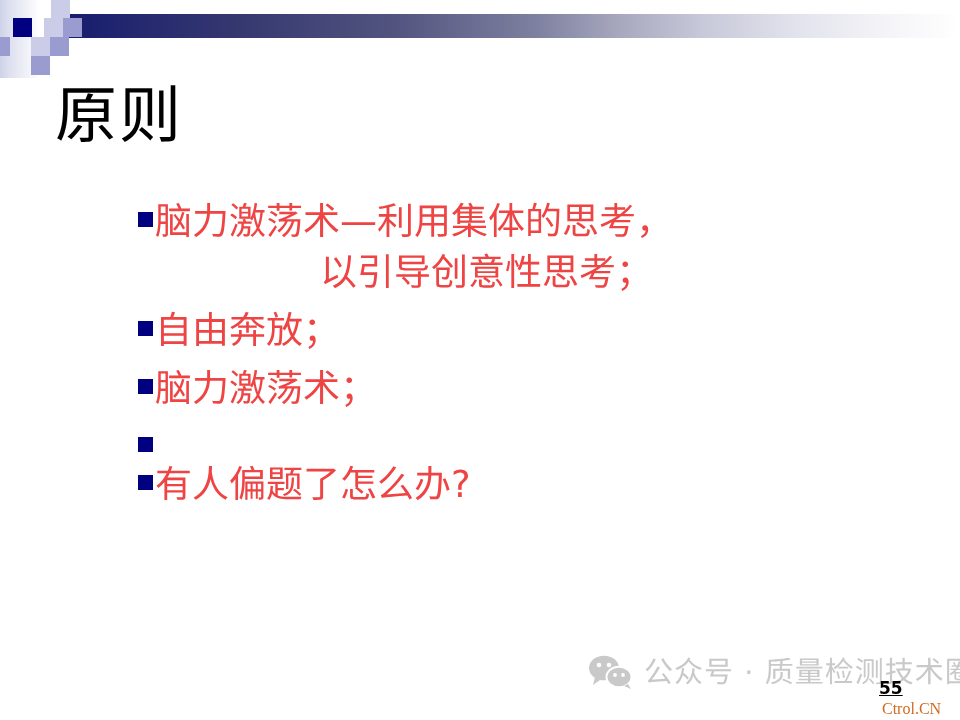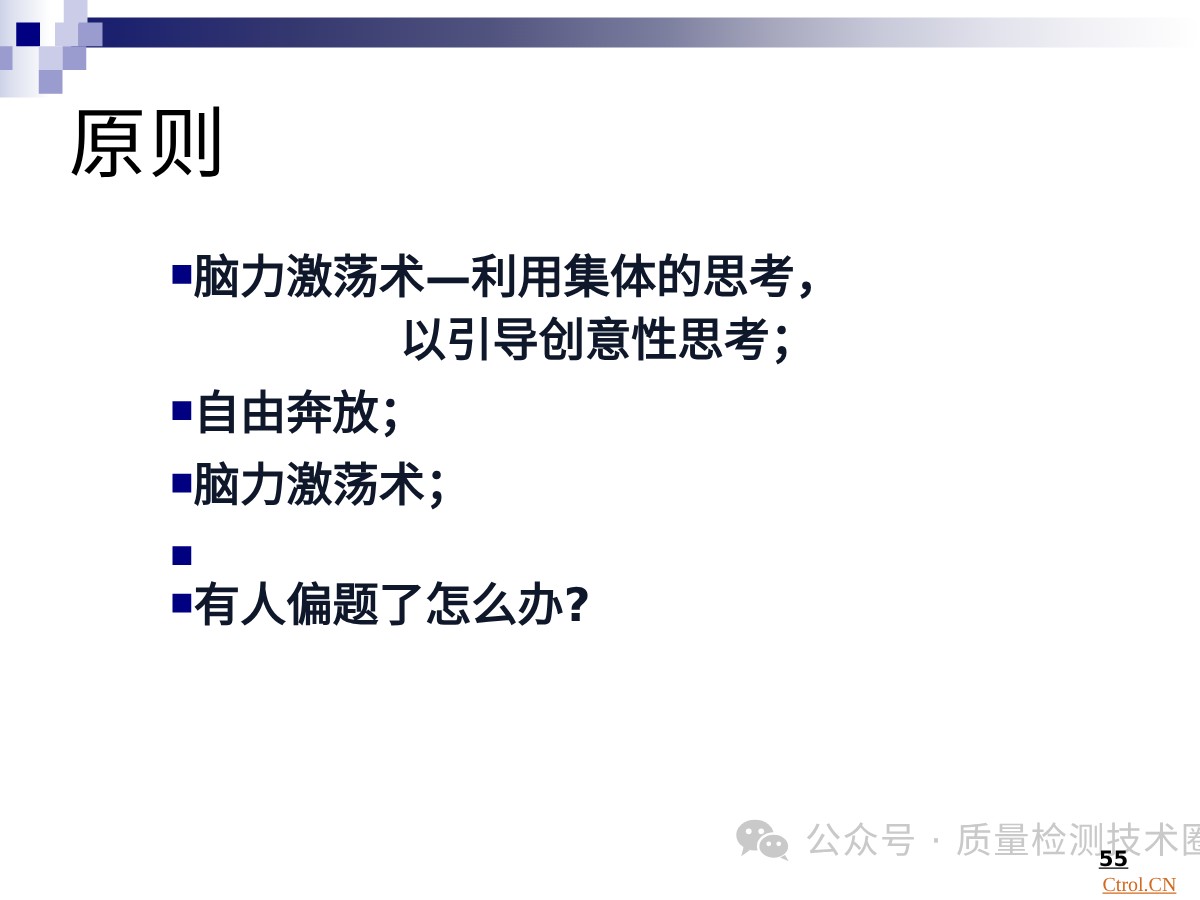--- a/index.html
+++ b/index.html
@@ -97,25 +97,24 @@
     width: 15px;
     height: 15px;
     background: #000080;
     flex: 0 0 15px;
     margin-top: 16px;
     margin-right: 2px;
   }
   .bullet-text {
     font-size: 37px;
     line-height: 51px;
-    color: #0f172a;
+    color: #ef4444;
     letter-spacing: 0px;
     text-indent: 0;
     white-space: pre-line;
-    font-weight: bold;
   }
   
   .bullet-row.wrap .bullet-text {
     margin-left: -17px;
     padding-left: 17px;
     text-indent: 0;
     width: 680px;
   }
   .bullet-row.wrap .bullet-text .l1 { display: block; margin-left: 0; }
   .bullet-row.wrap .bullet-text .l2 { display: block; margin-left: -17px; text-align: center; }
@@ -151,21 +150,20 @@
 
   .ctrol {
     position: absolute;
     left: 882px;
     top: 700px;
     font-family: "Liberation Serif", "DejaVu Serif", serif;
     font-size: 16px;
     color: #d2691e;
     line-height: 18px;
     white-space: nowrap;
-    text-decoration: underline;
   }
 </style>
 </head>
 <body>
 
 <div class="slide">
 
   <div class="header-deco">
     <div class="edge-band"></div>
     <div class="grad-bar"></div>

